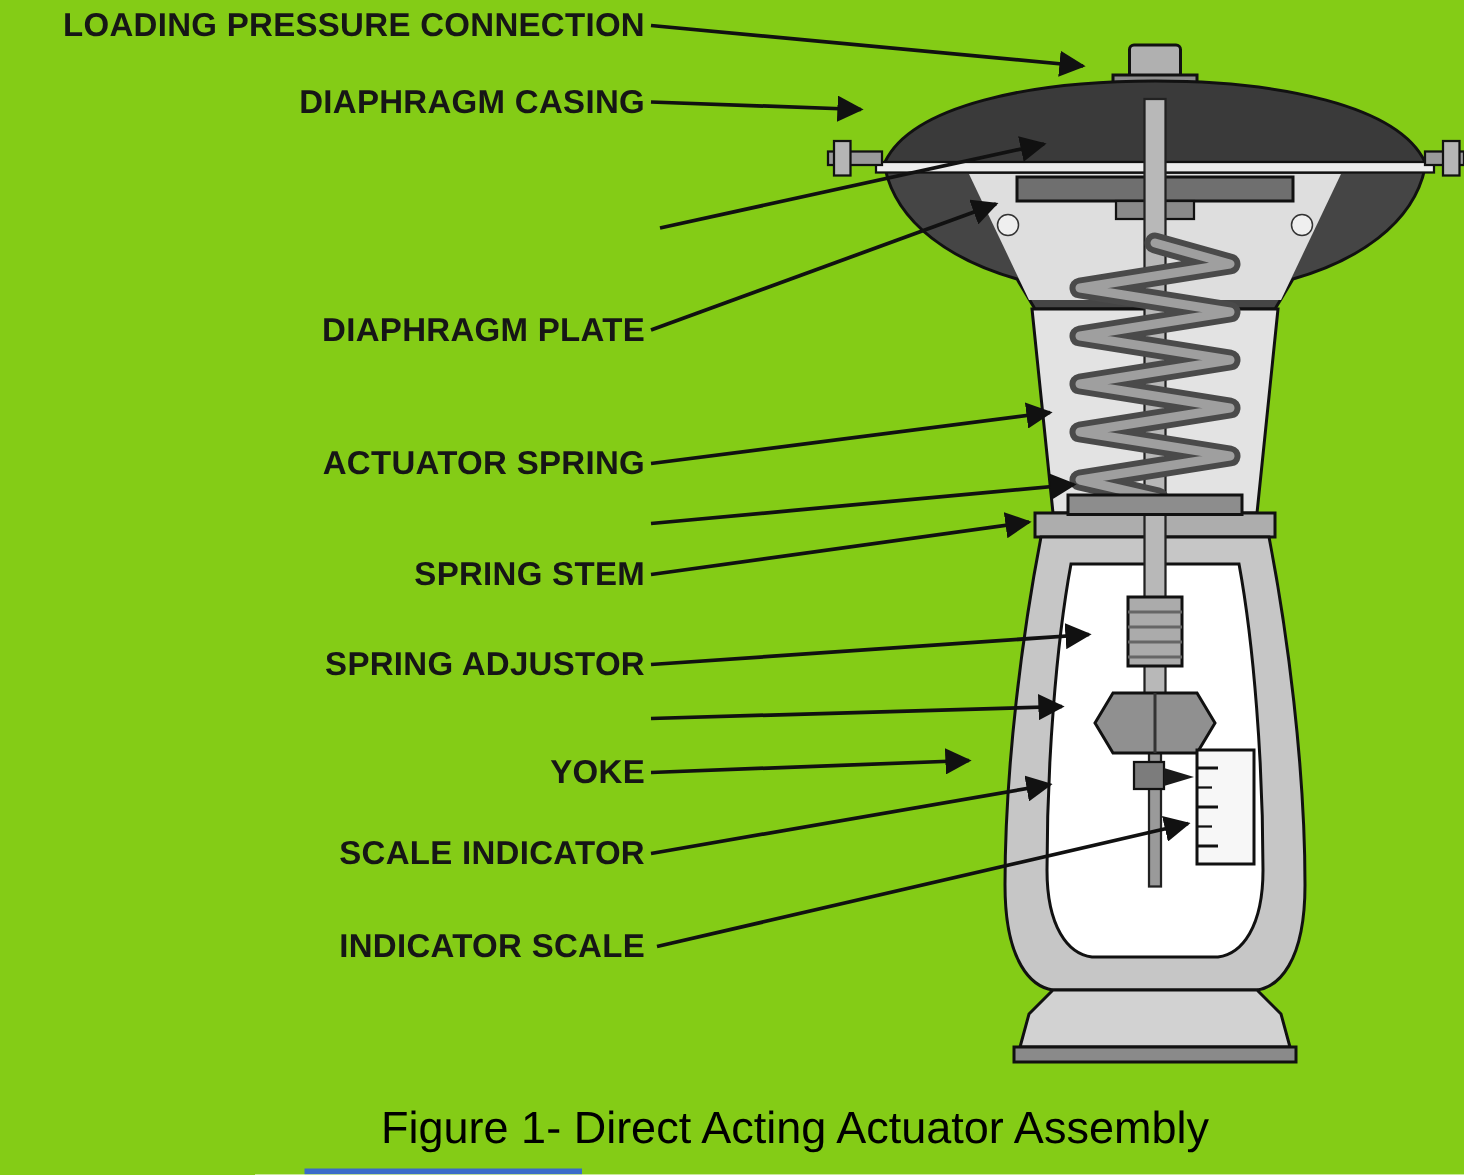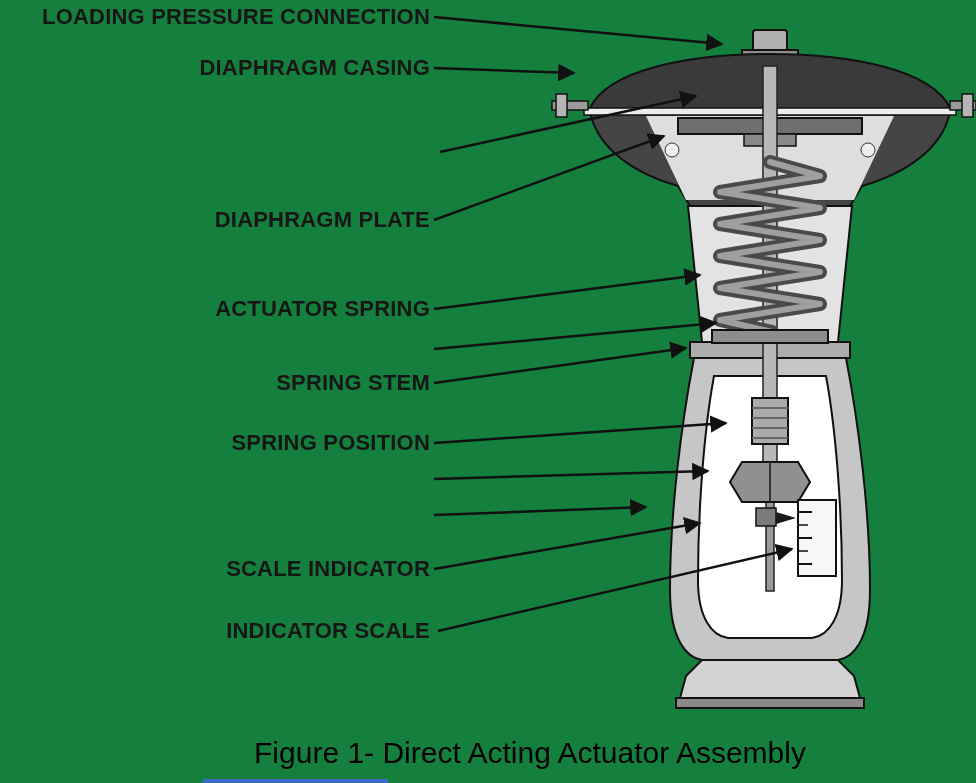--- a/index.html
+++ b/index.html
@@ -1,20 +1,20 @@
 <!DOCTYPE html>
 <html><head>
 <meta charset="utf-8">
 <style>
   html, body { margin: 0; padding: 0; background: #fff; }
   .page {
     position: relative;
     width: 976px;
     height: 783px;
-    background: #15803d;
+    background: #84cc16;
     overflow: hidden;
     font-family: "Liberation Sans", sans-serif;
   }
   .diagram-svg {
     position: absolute;
     top: 0; left: 0;
     width: 976px; height: 783px;
     z-index: 0;
   }
   .label {
@@ -159,20 +159,21 @@
       <line x1="434" y1="569" x2="700" y2="523" marker-end="url(#arrow)"></line>
       <line x1="438" y1="631" x2="792" y2="549" marker-end="url(#arrow)"></line>
     </g>
   </svg>
 
   <div class="label" style="top:6px">LOADING PRESSURE CONNECTION</div>
   <div class="label" style="top:57px">DIAPHRAGM CASING</div>
   <div class="label" style="top:209px">DIAPHRAGM PLATE</div>
   <div class="label" style="top:298px">ACTUATOR SPRING</div>
   <div class="label" style="top:372px">SPRING STEM</div>
-  <div class="label" style="top:432px">SPRING POSITION</div>
+  <div class="label" style="top:432px">SPRING ADJUSTOR</div>
+  <div class="label" style="top:504px">YOKE</div>
   <div class="label" style="top:558px">SCALE INDICATOR</div>
   <div class="label" style="top:620px">INDICATOR SCALE</div>
 
   <div class="caption">Figure 1- Direct Acting Actuator Assembly</div>
   <div class="caption-underline"></div>
 
 </div>
 
 </body></html>

